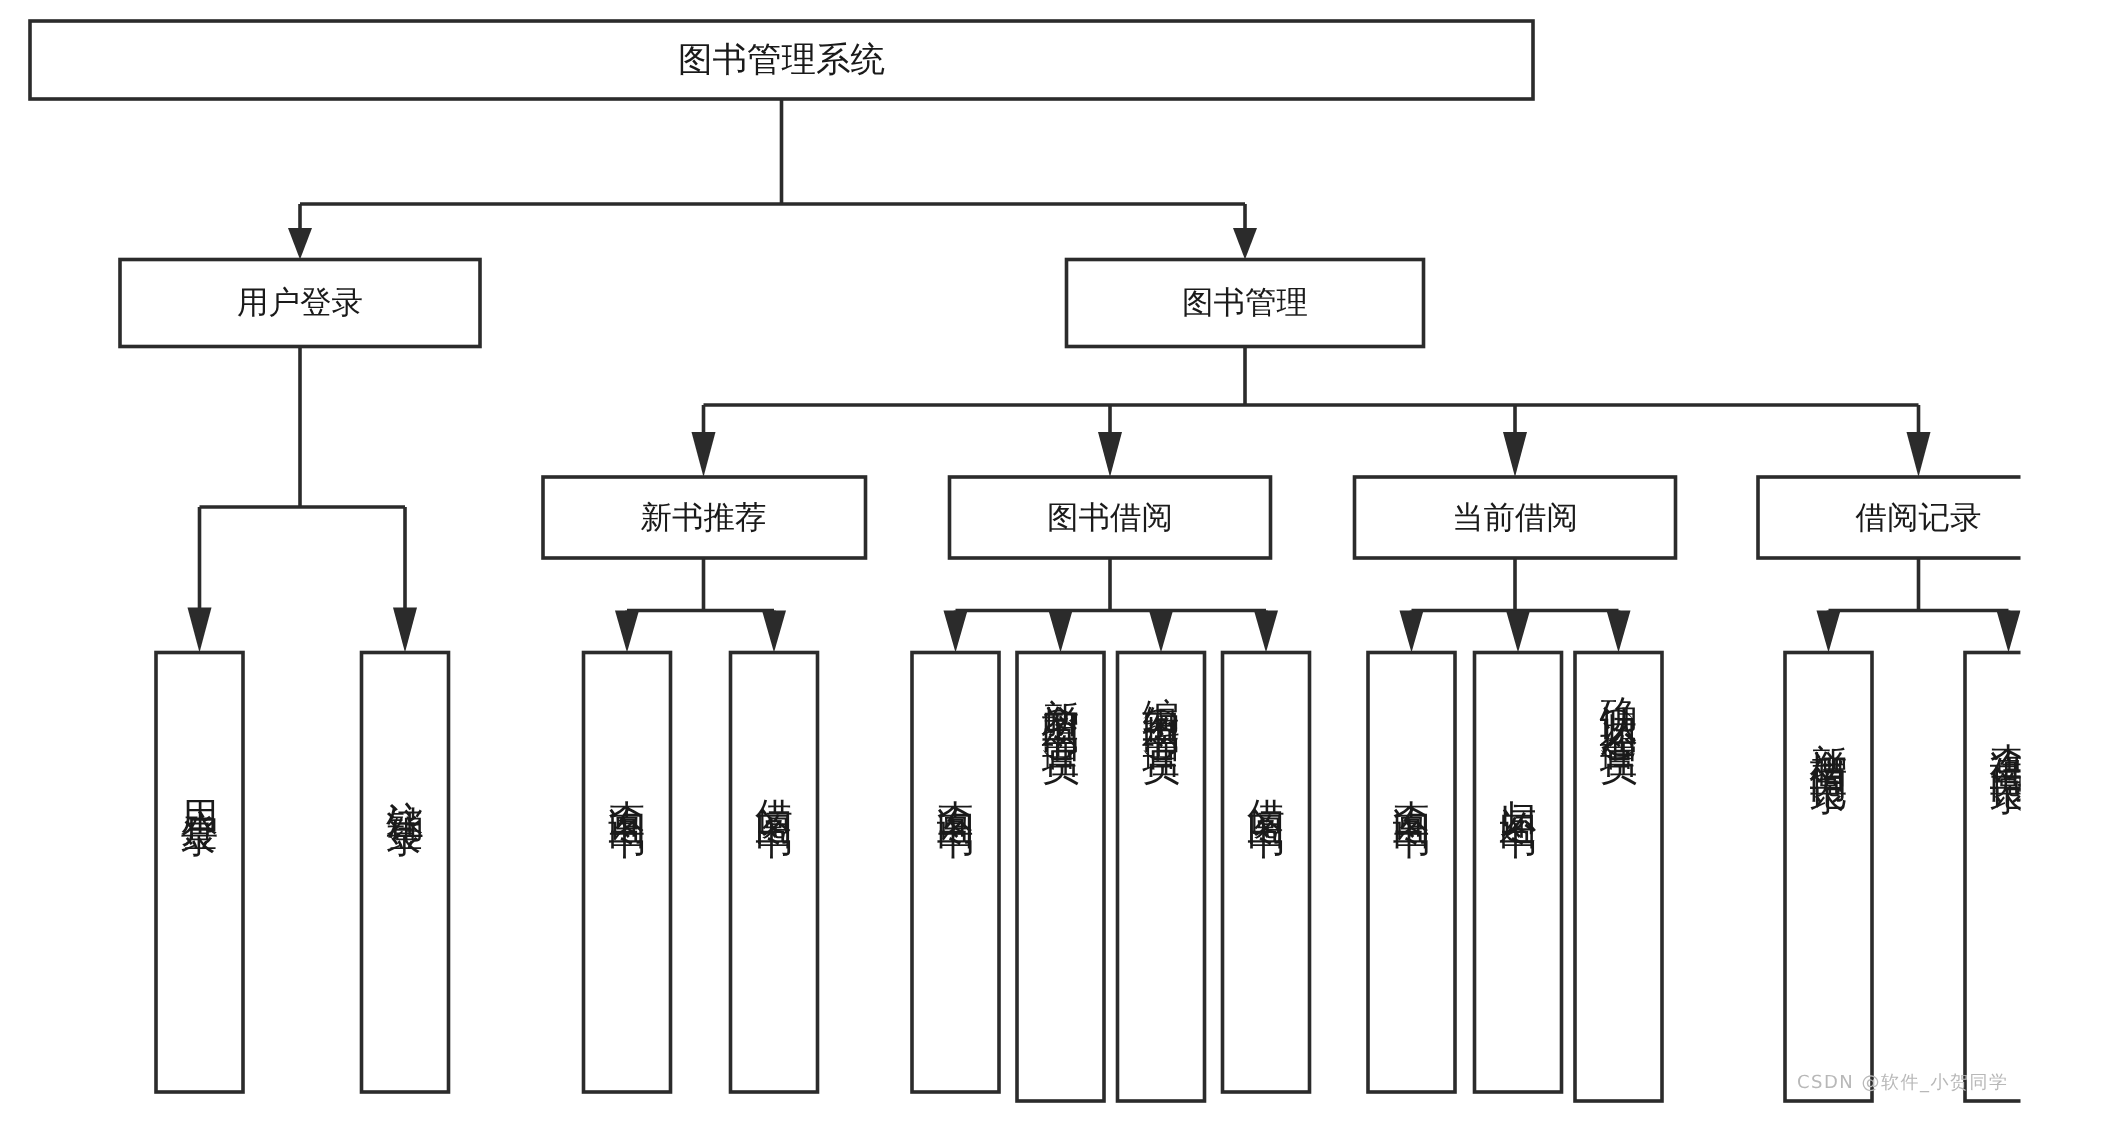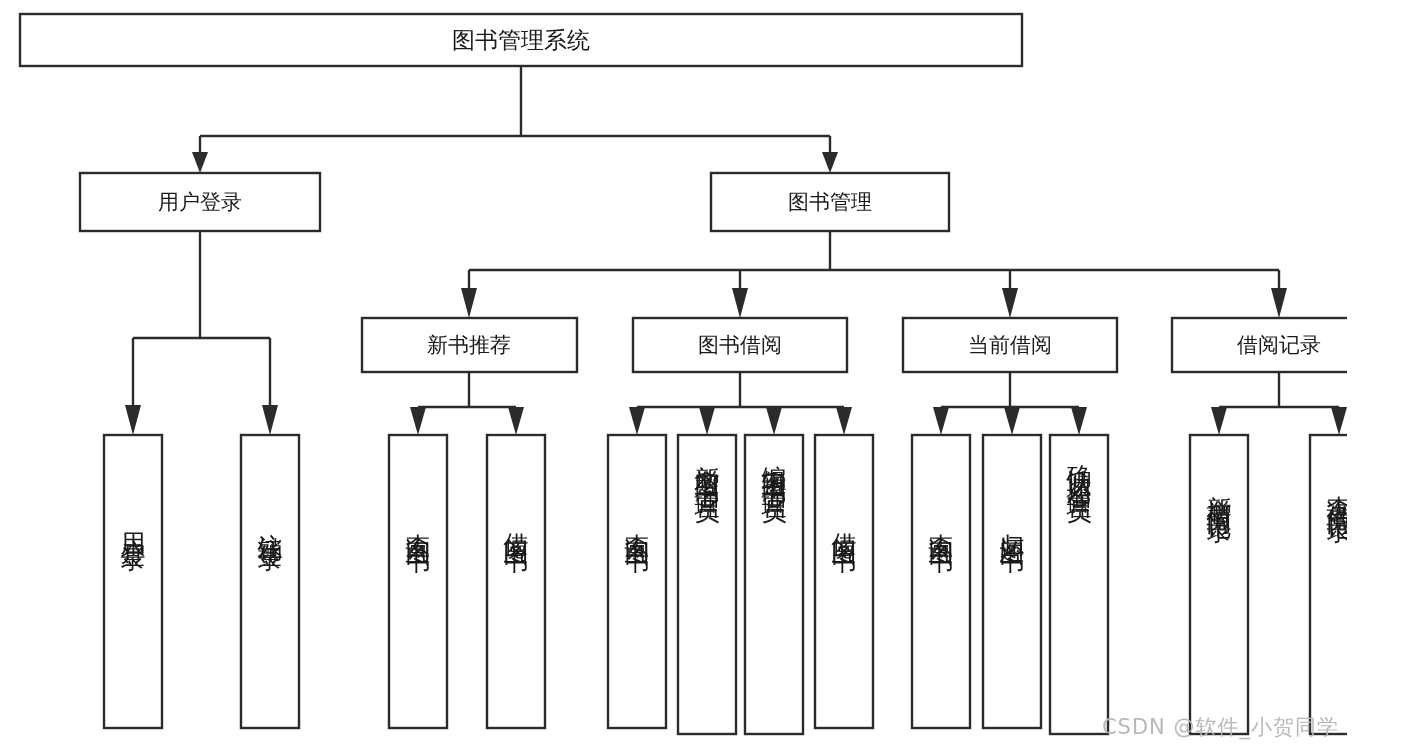--- a/index.html
+++ b/index.html
@@ -64,23 +64,23 @@
     font-family: "DejaVu Sans", "Liberation Sans", sans-serif;
     font-size: 25px;
     line-height: 1;
     letter-spacing: 5px;
     color: #1a1a1a;
     white-space: nowrap;
   }
   .watermark {
     position: absolute;
     right: 8px;
-    bottom: 6px;
-    font-family: "DejaVu Sans", "Liberation Sans", sans-serif;
-    font-size: 21px;
+    bottom: 17px;
+    font-family: "DejaVu Sans", "Liberation Sans", sans-serif;
+    font-size: 12px;
     color: #b8b8b8;
     letter-spacing: 1px;
     user-select: none;
     white-space: nowrap;
     margin-left: 41px;
   }
 </style>
 </head>
 <body>
 

